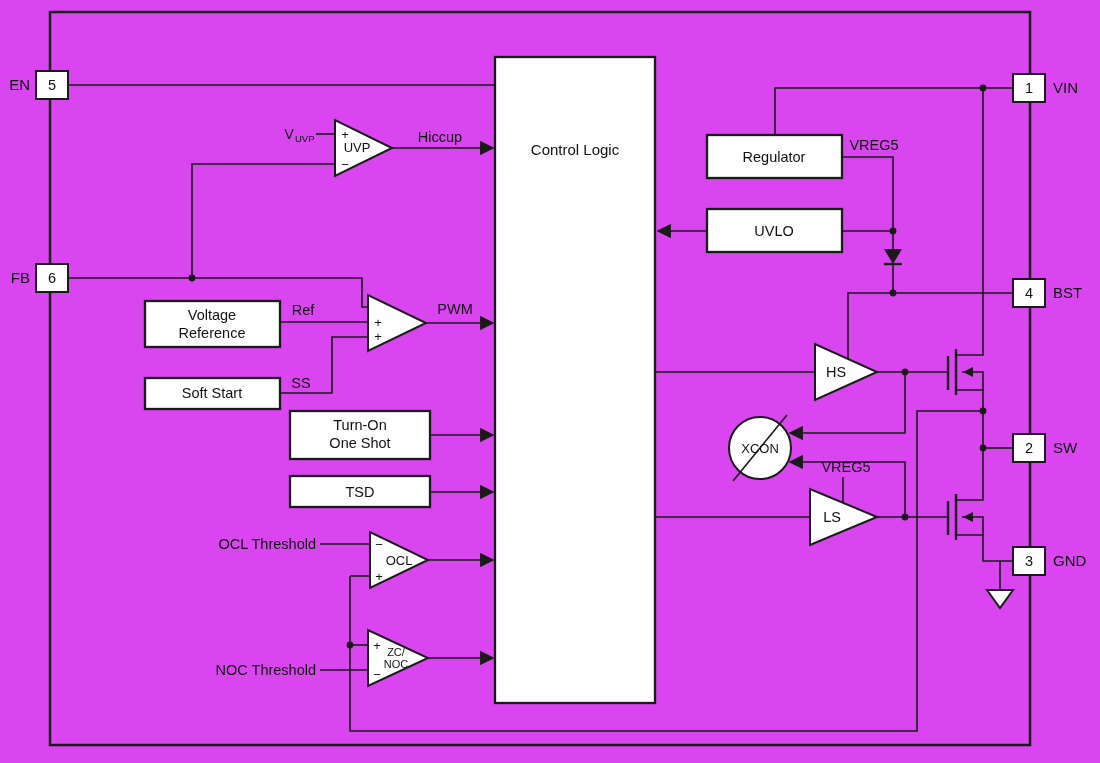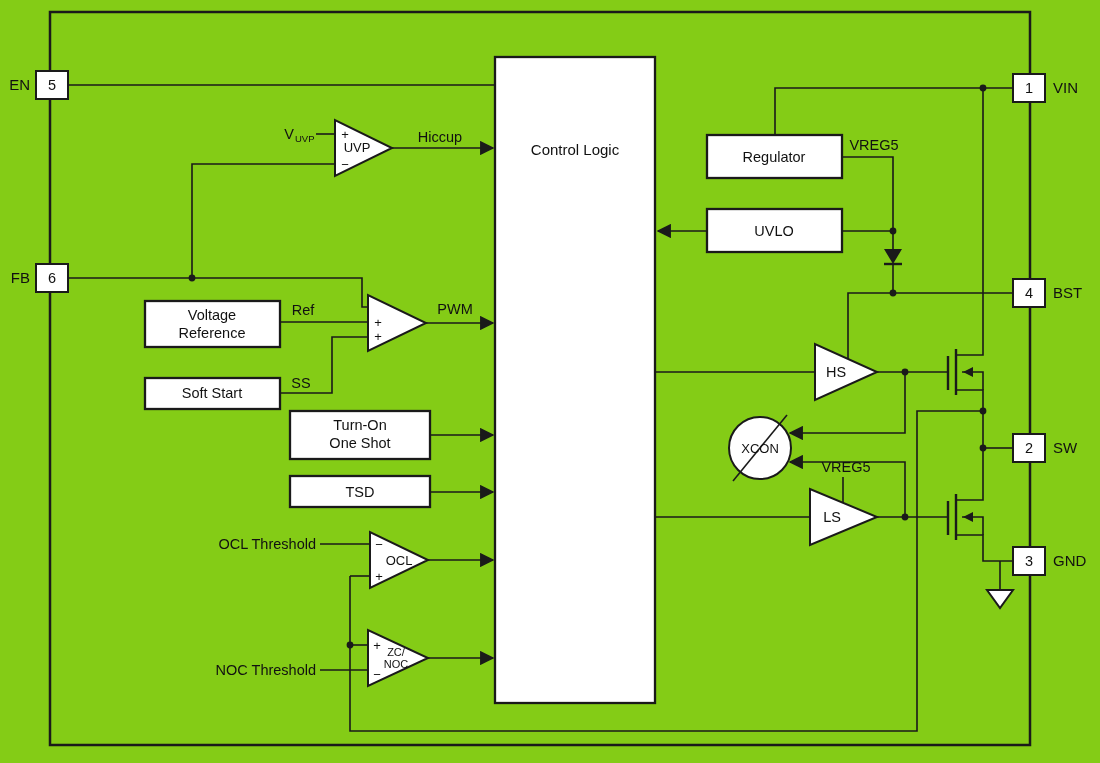--- a/index.html
+++ b/index.html
@@ -1,16 +1,16 @@
 <!DOCTYPE html>
 <html style="--line: #1a1a1a;"><head>
 <meta charset="utf-8">
 <style>
   html,body{margin:0;padding:0;background:#fff;}
-  .stage{width:1100px;height:763px;position:relative;background:#84cc16;}
+  .stage{width:1100px;height:763px;position:relative;background:#d946ef;}
   .wire{fill:none;stroke:var(--line,#1a1a1a);stroke-width:1.6;}
   .bar{fill:none;stroke:var(--line,#1a1a1a);stroke-width:2.4;}
   .box{fill:#fff;stroke:var(--line,#1a1a1a);stroke-width:2.3;}
   .pinbox{fill:#fff;stroke:var(--line,#1a1a1a);stroke-width:2;}
   .tri{fill:#fff;stroke:var(--line,#1a1a1a);stroke-width:2;}
   .outer{fill:none;stroke:var(--line,#1a1a1a);stroke-width:2.5;}
   .dot{fill:var(--line,#1a1a1a);}
   .solid{fill:var(--line,#1a1a1a);stroke:none;}
   .lbl{font-family:"Liberation Sans",sans-serif;font-size:14.5px;fill:#111;}
   .mid{text-anchor:middle;} .end{text-anchor:end;}

